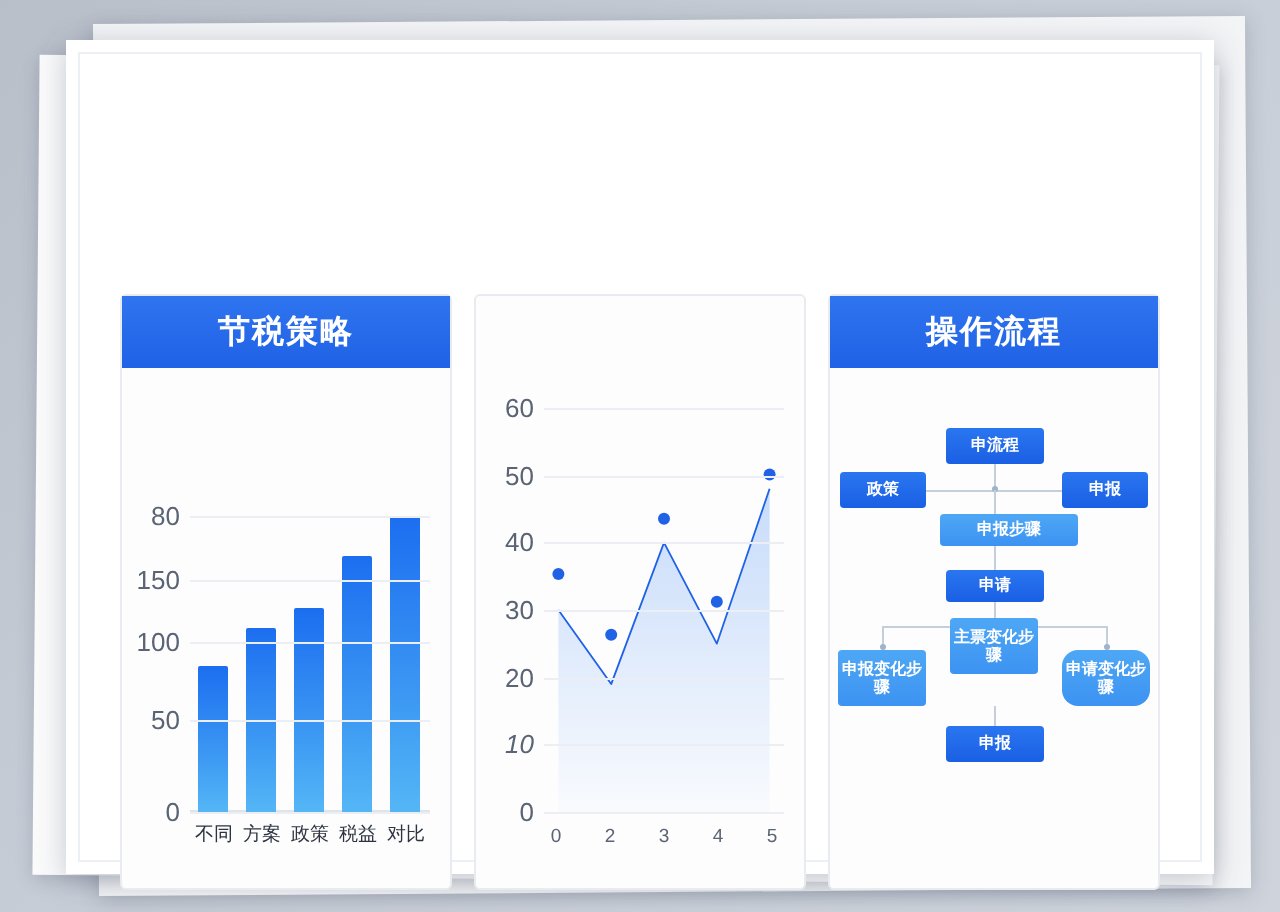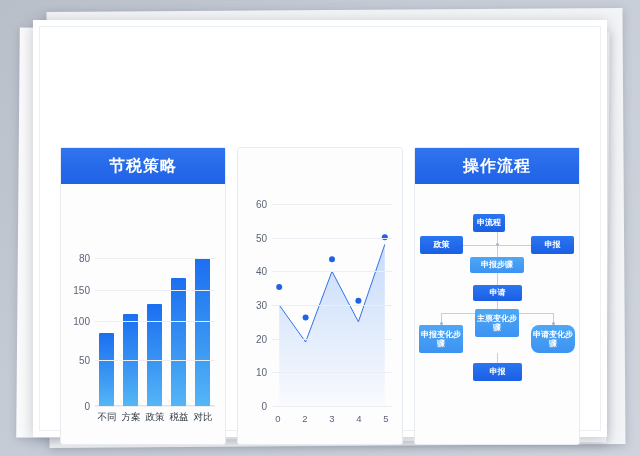--- a/index.html
+++ b/index.html
@@ -117,21 +117,21 @@
   .gridline {
     position: absolute;
     left: 0; right: 0;
     height: 1px;
     background: #eceef3;
   }
   .ytick {
     position: absolute;
     right: calc(100% + 5px);
     transform: translateY(-50%);
-    font-size: 10px;
+    font-size: 13px;
     color: #5a6475;
     white-space: nowrap;
   }
   .bars {
     position: absolute;
     left: 0; right: 0; bottom: 0; top: 0;
     display: flex;
     align-items: flex-end;
     justify-content: space-around;
   }
@@ -304,21 +304,21 @@
             <svg class="line-svg" id="line-markers" preserveAspectRatio="none" width="120" height="166">
                 <circle cx="7.199999999999999" cy="83" r="3" fill="#1f62e6"></circle>
                 <circle cx="33.6" cy="113.43333333333335" r="3" fill="#1f62e6"></circle>
                 <circle cx="60" cy="55.33333333333335" r="3" fill="#1f62e6"></circle>
                 <circle cx="86.39999999999999" cy="96.83333333333331" r="3" fill="#1f62e6"></circle>
                 <circle cx="112.8" cy="33.2" r="3" fill="#1f62e6"></circle>
               </svg>
           <div class="gridline" style="top: 100%;"></div>
               <div class="ytick" style="top: 100%;">0</div>
               <div class="gridline" style="top: 83.3333%;"></div>
-              <div class="ytick" style="top: 83.3333%;">10</div>
+              <div class="ytick" style="top: 83.3333%; font-style: italic;">10</div>
               <div class="gridline" style="top: 66.6667%;"></div>
               <div class="ytick" style="top: 66.6667%;">20</div>
               <div class="gridline" style="top: 50%;"></div>
               <div class="ytick" style="top: 50%;">30</div>
               <div class="gridline" style="top: 33.3333%;"></div>
               <div class="ytick" style="top: 33.3333%;">40</div>
               <div class="gridline" style="top: 16.6667%;"></div>
               <div class="ytick" style="top: 16.6667%;">50</div>
               <div class="gridline" style="top: 0%;"></div>
               <div class="ytick" style="top: 0%;">60</div>
@@ -349,27 +349,27 @@
           <div class="fconn v" style="left:82px; top:117px; height:12px;"></div>
           <div class="fconn h" style="left:26px; top:129px; width:113px;"></div>
           <div class="fconn v" style="left:26px; top:129px; height:11px;"></div>
           <div class="fconn v" style="left:82px; top:129px; height:11px;"></div>
           <div class="fconn v" style="left:138px; top:129px; height:11px;"></div>
           <div class="fdot" style="left:25px; top:138px;"></div>
           <div class="fdot" style="left:81px; top:138px;"></div>
           <div class="fdot" style="left:137px; top:138px;"></div>
           <div class="fconn v" style="left:82px; top:169px; height:10px;"></div>
 
-          <div class="fbox dark" style="left:58px; top:30px; width:32px; height:18px;">申流程</div>
+          <div class="fbox dark" style="left:58px; top:30px; width:49px; height:18px;">申流程</div>
 
           <div class="fbox dark" style="left:5px; top:52px; width:43px; height:18px;">政策</div>
 
           <div class="fbox dark" style="left:116px; top:52px; width:43px; height:18px;">申报</div>
 
-          <div class="fbox light" style="left:55px; top:73px; width:54px; height:16px;">申报步骤</div>
+          <div class="fbox light" style="left:55px; top:73px; width:69px; height:16px;">申报步骤</div>
 
           <div class="fbox dark" style="left:58px; top:101px; width:49px; height:16px;">申请</div>
 
           <div class="fbox light" style="left:4px; top:141px; width:44px; height:28px;">申报变化步骤</div>
 
           <div class="fbox light" style="left:60px; top:125px; width:44px; height:28px;">主票变化步骤</div>
 
           <div class="fbox light" style="left:116px; top:141px; width:44px; height:28px;border-radius:8px;">申请变化步骤</div>
 
           <div class="fbox dark" style="left:58px; top:179px; width:49px; height:18px;">申报</div>

